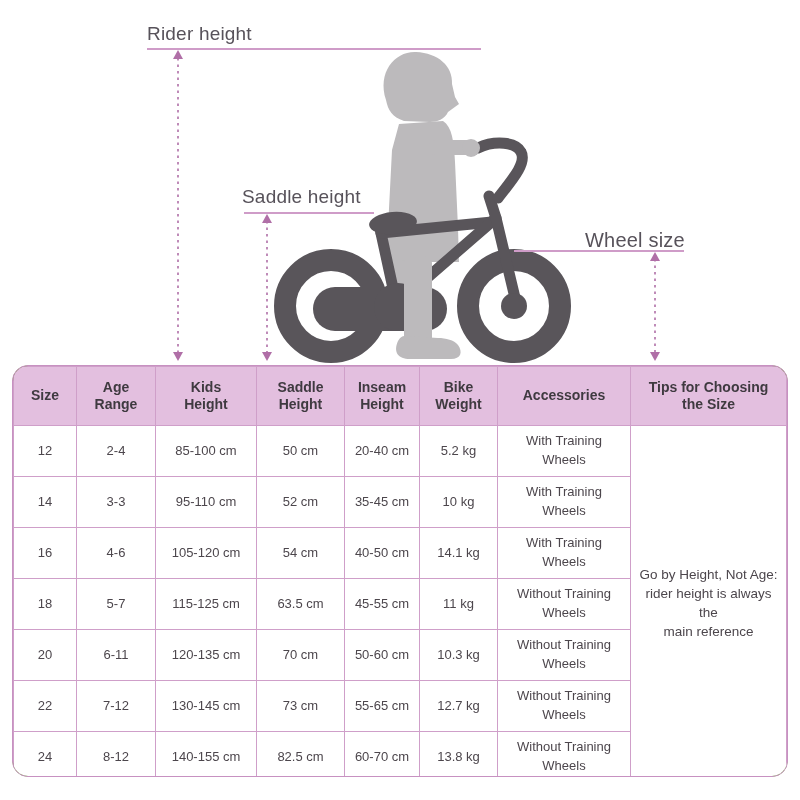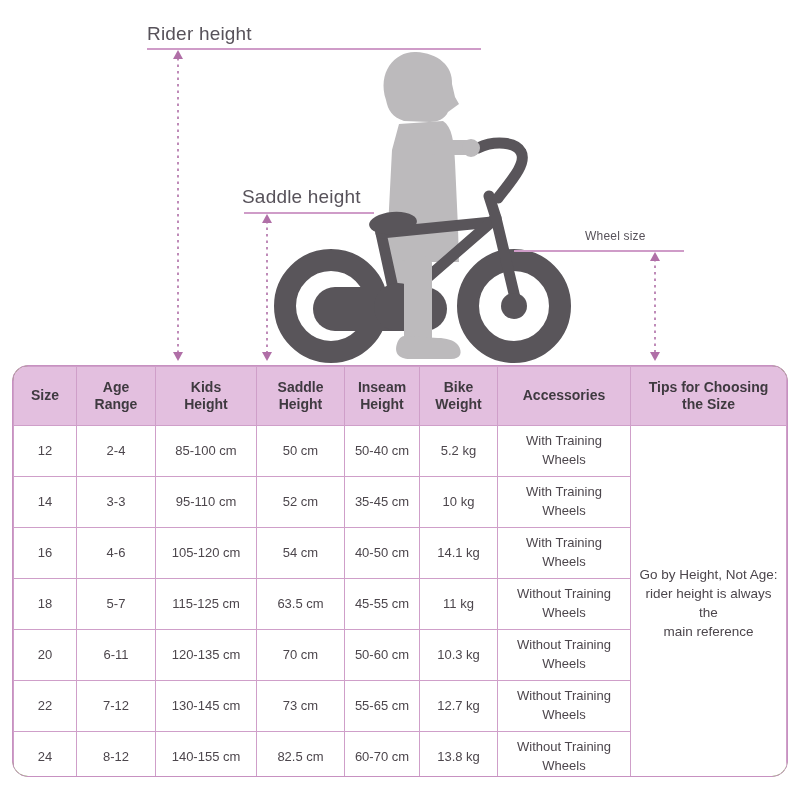--- a/index.html
+++ b/index.html
@@ -6,21 +6,21 @@
   body { width:800px; height:800px; font-family:"Liberation Sans", sans-serif; }
   .stage { position:relative; width:800px; height:800px; background:#fff; overflow:hidden; }
 
   
   .hero { position:absolute; left:0; top:0; width:800px; height:260px; }
   .hero svg { position:absolute; left:0; top:0; }
   .anno-label { position:absolute; color:#57525a; font-size:19px; font-weight:500;
                 letter-spacing:.2px; white-space:nowrap; }
   .lbl-rider  { left:147px; top:23px; }
   .lbl-saddle { left:242px; top:186px; }
-  .lbl-wheel  { left:585px; top:229px; font-size:12px; }
+  .lbl-wheel  { left:585px; top:229px; font-size:20px; }
 
   
   .table-wrap { position:absolute; left:12px; top:365px; width:774px; height:410px;
                 border:1.5px solid #c791c1; border-radius:16px; overflow:hidden; background:#4d7c0f; }
   table { width:100%; height:100%; border-collapse:collapse; table-layout:fixed; }
   th, td { border:1px solid #cf9fc9; text-align:center; vertical-align:middle; }
   th { background:#e3bfdf; color:#3f3a40; font-size:14px; font-weight:600;
        height:54px; padding:2px 12px; line-height:1.25; }
   td { background:#ffffff; color:#4c464c; font-size:13px; padding:2px 8px; line-height:1.45; }
   tr.body-row { height:51px; }
@@ -123,21 +123,21 @@
           <th>Accessories</th>
           <th>Tips for Choosing the Size</th>
         </tr>
       </thead>
       <tbody>
         <tr class="body-row">
           <td>12</td>
           <td>2-4</td>
           <td>85-100 cm</td>
           <td>50 cm</td>
-          <td>50-40 cm</td>
+          <td>20-40 cm</td>
           <td>5.2 kg</td>
           <td>With Training Wheels</td>
           <td class="tips-cell" rowspan="7">
             <span>Go by Height, Not Age:</span>
             <span>rider height is always the</span>
             <span>main reference</span>
           </td>
         </tr>
         <tr class="body-row">
           <td>14</td>

